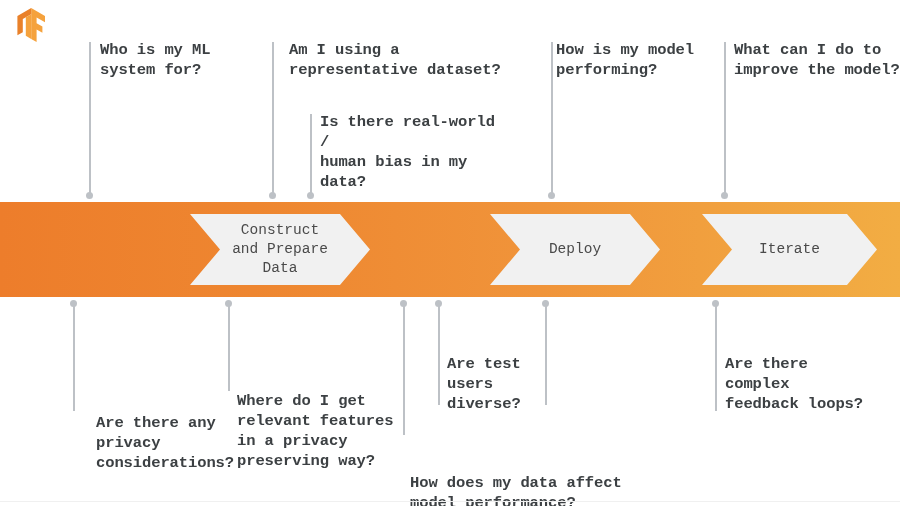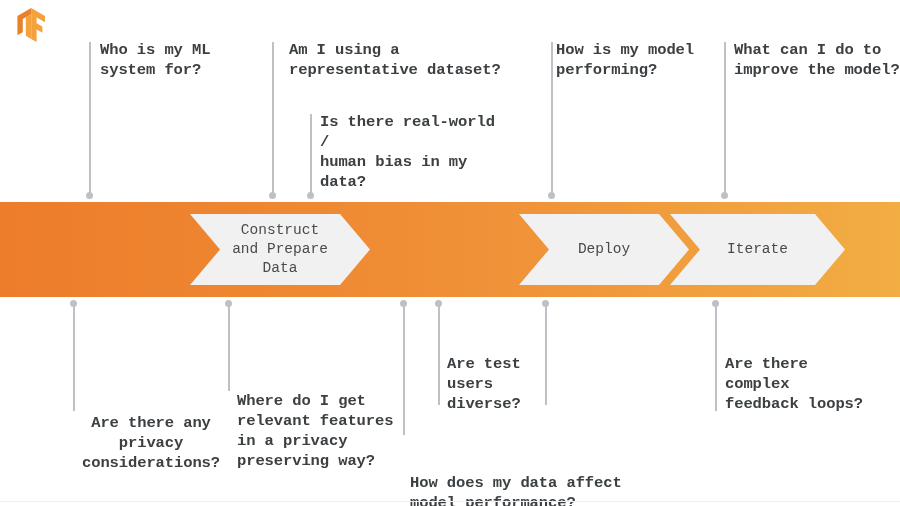--- a/index.html
+++ b/index.html
@@ -137,25 +137,25 @@
   </div>
 
   <div class="pipeline">
 
 
     <div class="stage" style="left:190px; width:180px;">
       <span class="stage-label">Construct<br>and Prepare<br>Data</span>
     </div>
 
 
-    <div class="stage" style="left:519px; width:170px;">
+    <div class="stage" style="left:490px; width:170px;">
       <span class="stage-label">Deploy</span>
     </div>
 
-    <div class="stage" style="left:670px; width:175px;">
+    <div class="stage" style="left:702px; width:175px;">
       <span class="stage-label">Iterate</span>
     </div>
 
   </div>
 
   <div class="connector up" style="left:73px; top:303px; height:108px;">
     <span class="dot"></span>
   </div>
   <div class="connector up" style="left:228px; top:303px; height:88px;">
     <span class="dot"></span>
@@ -166,21 +166,21 @@
   <div class="connector up" style="left:438px; top:303px; height:102px;">
     <span class="dot"></span>
   </div>
   <div class="connector up" style="left:545px; top:303px; height:102px;">
     <span class="dot"></span>
   </div>
   <div class="connector up" style="left:715px; top:303px; height:108px;">
     <span class="dot"></span>
   </div>
 
-  <div class="callout callout-bottom" style="left:76px; top:413px; width:150px;text-align:center;">Are there any<br>privacy<br>considerations?</div>
+  <div class="callout callout-bottom" style="left:96px; top:413px; width:150px;">Are there any<br>privacy<br>considerations?</div>
 
   <div class="callout callout-bottom" style="left:237px; top:391px; width:160px;">Where do I get<br>relevant features<br>in a privacy<br>preserving way?</div>
 
   <div class="callout callout-bottom" style="left:410px; top:461px; width:230px;margin-top:12px;">How does my data affect<br>model performance?</div>
 
   <div class="callout callout-bottom" style="left:447px; top:354px; width:100px;">Are test<br>users<br>diverse?</div>
 
 
   <div class="callout callout-bottom" style="left:725px; top:354px; width:170px;">Are there<br>complex<br>feedback loops?</div>
 

